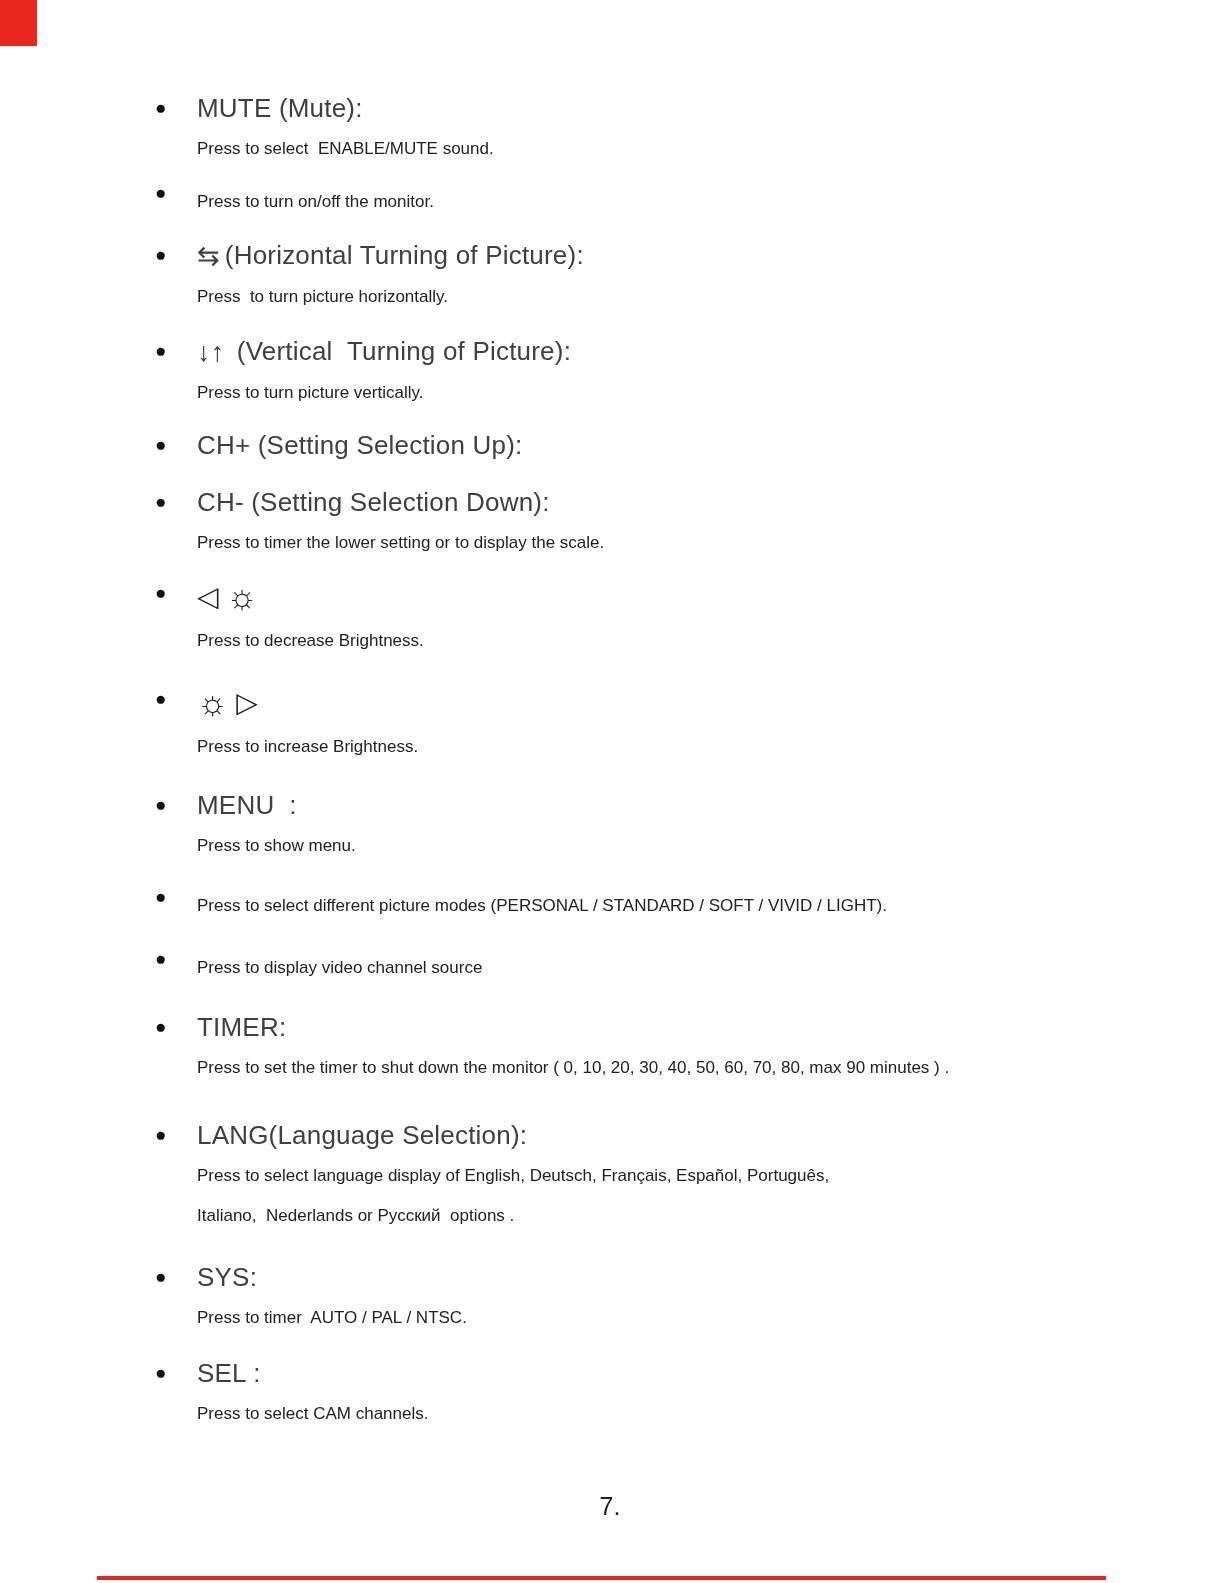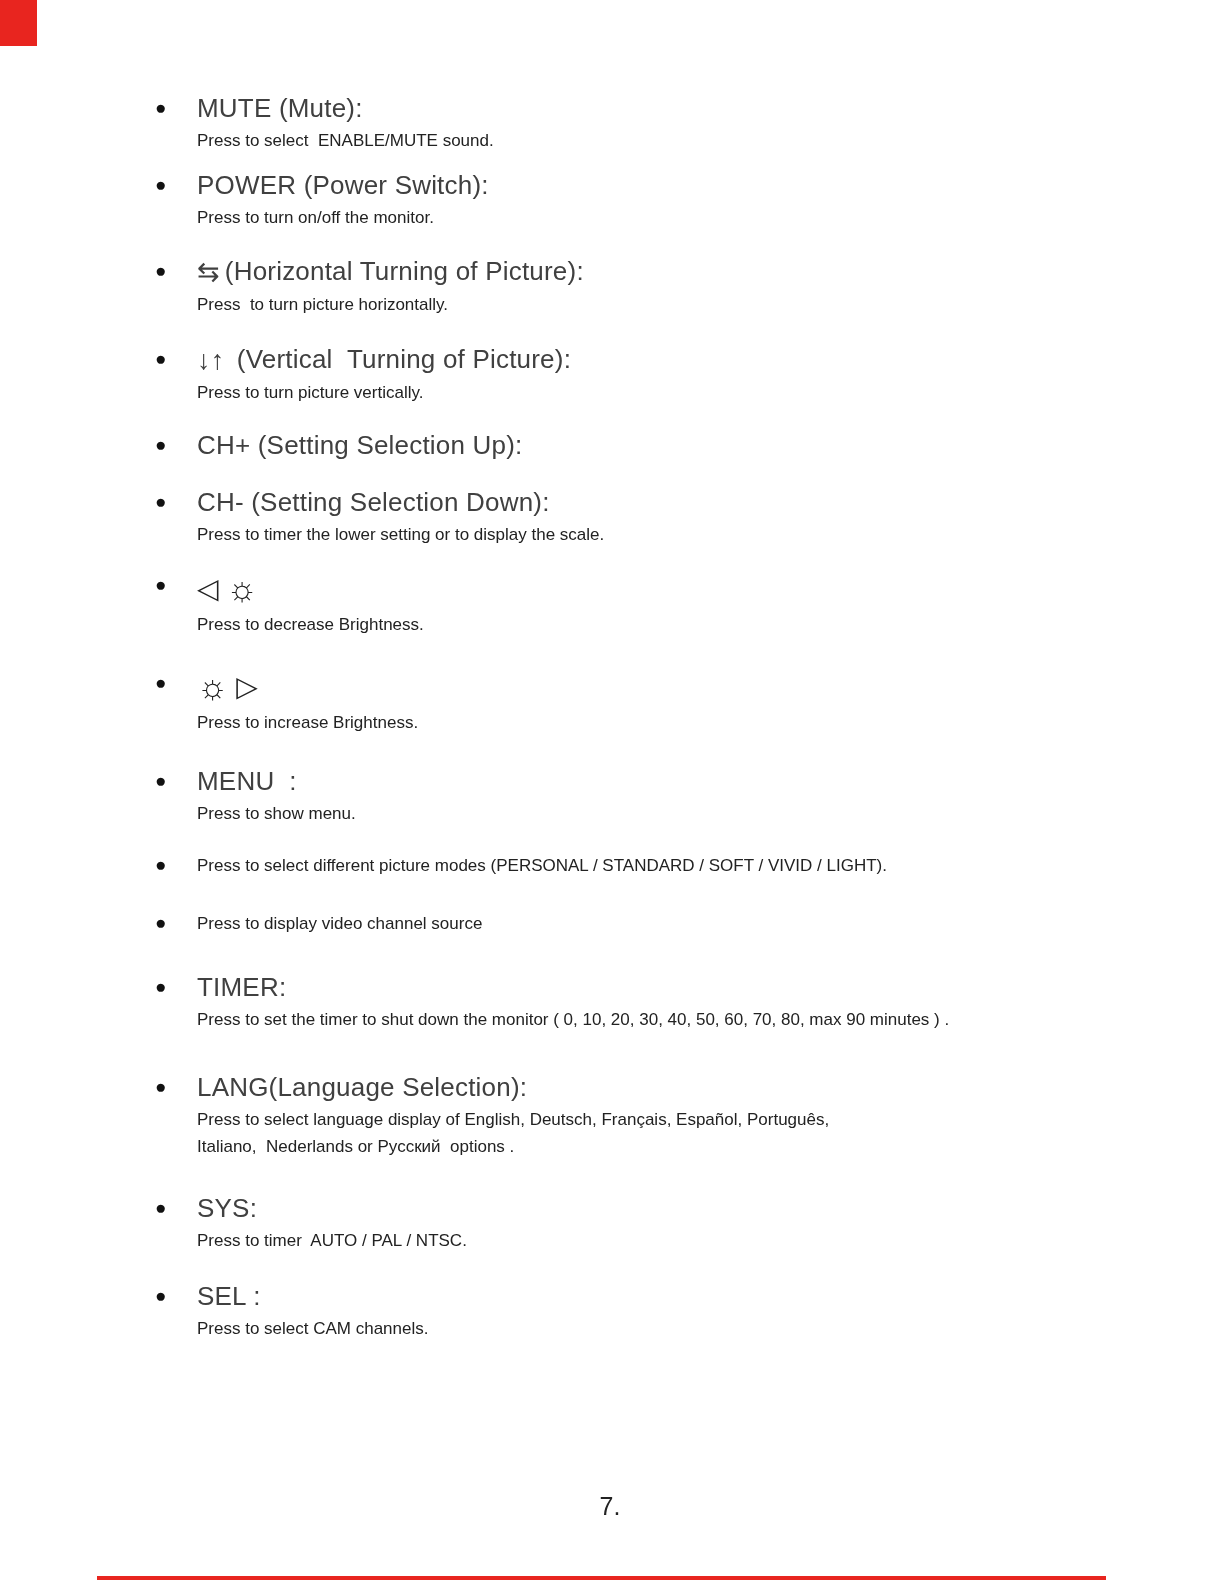--- a/index.html
+++ b/index.html
@@ -7,21 +7,21 @@
     width:1220px;height:1583px;background:#ffffff;position:relative;overflow:hidden;
     font-family:"Liberation Sans",sans-serif;color:#1c1c1c;
   }
   .corner-bar{position:absolute;top:0;left:0;width:37px;height:46px;background:#e8251f}
   .items{padding:92px 60px 0 155px}
   .item{display:flex;align-items:flex-start}
   .bullet{width:42px;flex:0 0 42px;font-size:19px;line-height:32px;color:#111;}
   .body{flex:1 1 auto}
   .heading{font-size:26px;line-height:32px;letter-spacing:.2px;color:#404040;white-space:pre-wrap}
   .hicon{font-size:27px;margin-right:5px;vertical-align:-1px;display:inline-block}
-  .desc{font-size:17px;line-height:23px;margin-top:5px;color:#222;white-space:pre-wrap}
+  .desc{font-size:17px;line-height:23px;margin-top:13px;color:#222;white-space:pre-wrap}
   .icon-row{font-size:30px;line-height:38px;color:#222}
   .big-icon{display:inline-block;margin-right:8px}
   .sun{font-size:34px;vertical-align:-2px}
   .tri{font-size:28px}
   .page-number{position:absolute;top:1492px;left:0;right:0;text-align:center;font-size:25px;color:#222}
   .bottom-rule{position:absolute;bottom:3px;left:97px;width:1009px;height:4px;background:#e8251f}
 </style>
 </head>
 <body>
 
@@ -35,21 +35,20 @@
       <span class="bullet">●</span>
       <div class="body">
         <div class="heading">MUTE (Mute):</div>
         <div class="desc">Press to select  ENABLE/MUTE sound.</div>
       </div>
     </div>
 
     <div class="item" style="margin-bottom:26px">
       <span class="bullet">●</span>
       <div class="body">
-        <div class="heading">POWER (Power Switch):</div>
         <div class="desc">Press to turn on/off the monitor.</div>
       </div>
     </div>
 
     <div class="item" style="margin-bottom:27px">
       <span class="bullet">●</span>
       <div class="body">
         <div class="heading"><span class="hicon">⇆</span><span>(Horizontal Turning of Picture):</span></div>
         <div class="desc">Press  to turn picture horizontally.</div>
       </div>
@@ -122,21 +121,21 @@
         <div class="heading">TIMER:</div>
         <div class="desc">Press to set the timer to shut down the monitor ( 0, 10, 20, 30, 40, 50, 60, 70, 80, max 90 minutes ) .</div>
       </div>
     </div>
 
     <div class="item" style="margin-bottom:34px">
       <span class="bullet">●</span>
       <div class="body">
         <div class="heading">LANG(Language Selection):</div>
         <div class="desc">Press to select language display of English, Deutsch, Français, Español, Português,</div>
-        <div class="desc" style="margin-top:4px">Italiano,  Nederlands or Русский  options .</div>
+        <div class="desc" style="margin-top:17px">Italiano,  Nederlands or Русский  options .</div>
       </div>
     </div>
 
     <div class="item" style="margin-bottom:28px">
       <span class="bullet">●</span>
       <div class="body">
         <div class="heading">SYS:</div>
         <div class="desc">Press to timer  AUTO / PAL / NTSC.</div>
       </div>
     </div>

